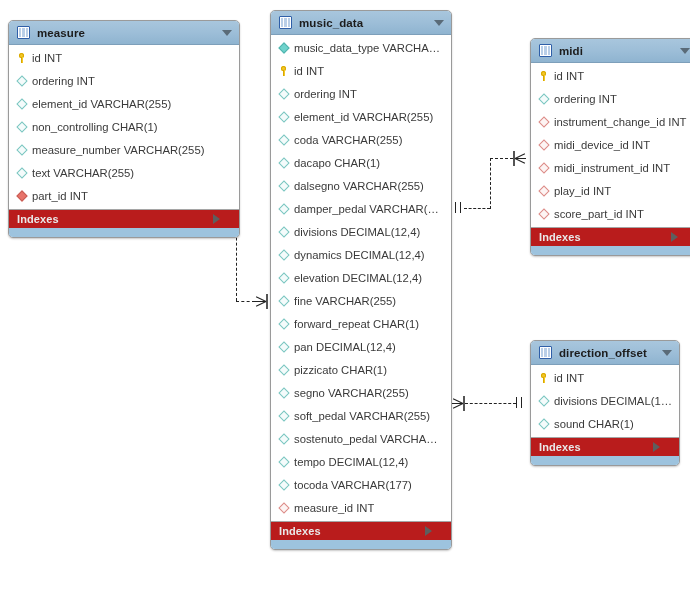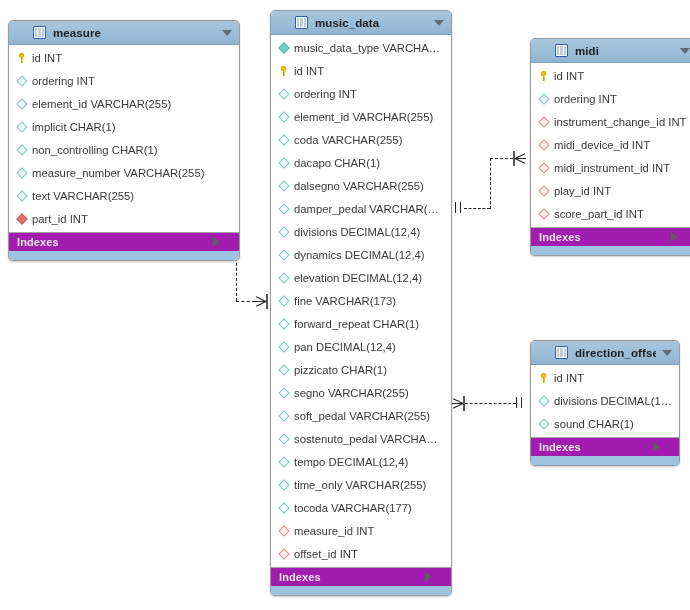--- a/index.html
+++ b/index.html
@@ -33,21 +33,21 @@
     z-index: 5;
   }
 
   .tbl-header {
     height: 24px;
     box-sizing: border-box;
     background: linear-gradient(to bottom, #a8c6dd 0%, #9dbed8 50%, #8fb4d0 100%);
     border-bottom: 1px solid #7d9fba;
     display: flex;
     align-items: center;
-    padding: 0 7px 0 24px;
+    padding: 0 7px 0 8px;
     position: relative;
   }
 
   .tbl-icon {
     width: 13px;
     height: 13px;
     box-sizing: border-box;
     border: 1.4px solid #2f5fa8;
     border-radius: 1px;
     background: #ffffff;
@@ -171,21 +171,21 @@
     position: absolute;
     left: 4.6px; top: 4.5px;
     width: 1.9px; height: 6px;
     background: #f4c727;
     border-left: 0.6px solid #d8a800;
   }
 
   
   .tbl-footer {
     height: 18px;
-    background: #a21caf;
+    background: #b91c1c;
     border-top: 1px solid #a5a5a5;
     display: flex;
     align-items: center;
     padding: 0 19px 0 8px;
   }
   .footer-label {
     font-size: 11px;
     font-weight: bold;
     color: #e9e9e9;
     flex: 1 1 auto;
@@ -325,24 +325,20 @@
         <div class="col-row">
           <span class="ic ic-diamond"></span>
           <span class="col-text">ordering INT</span>
         </div>
         <div class="col-row">
           <span class="ic ic-diamond"></span>
           <span class="col-text">element_id VARCHAR(255)</span>
         </div>
         <div class="col-row">
           <span class="ic ic-diamond"></span>
-          <span class="col-text">implicit CHAR(1)</span>
-        </div>
-        <div class="col-row">
-          <span class="ic ic-diamond"></span>
           <span class="col-text">non_controlling CHAR(1)</span>
         </div>
         <div class="col-row">
           <span class="ic ic-diamond"></span>
           <span class="col-text">measure_number VARCHAR(255)</span>
         </div>
         <div class="col-row">
           <span class="ic ic-diamond"></span>
           <span class="col-text">text VARCHAR(255)</span>
         </div>
@@ -407,21 +403,21 @@
         <div class="col-row">
           <span class="ic ic-diamond"></span>
           <span class="col-text">dynamics DECIMAL(12,4)</span>
         </div>
         <div class="col-row">
           <span class="ic ic-diamond"></span>
           <span class="col-text">elevation DECIMAL(12,4)</span>
         </div>
         <div class="col-row">
           <span class="ic ic-diamond"></span>
-          <span class="col-text">fine VARCHAR(173)</span>
+          <span class="col-text">fine VARCHAR(255)</span>
         </div>
         <div class="col-row">
           <span class="ic ic-diamond"></span>
           <span class="col-text">forward_repeat CHAR(1)</span>
         </div>
         <div class="col-row">
           <span class="ic ic-diamond"></span>
           <span class="col-text">pan DECIMAL(12,4)</span>
         </div>
         <div class="col-row">
@@ -436,36 +432,28 @@
           <span class="ic ic-diamond"></span>
           <span class="col-text">soft_pedal VARCHAR(255)</span>
         </div>
         <div class="col-row">
           <span class="ic ic-diamond"></span>
           <span class="col-text">sostenuto_pedal VARCHAR(2...</span>
         </div>
         <div class="col-row">
           <span class="ic ic-diamond"></span>
           <span class="col-text">tempo DECIMAL(12,4)</span>
-        </div>
-        <div class="col-row">
-          <span class="ic ic-diamond"></span>
-          <span class="col-text">time_only VARCHAR(255)</span>
         </div>
         <div class="col-row">
           <span class="ic ic-diamond"></span>
           <span class="col-text">tocoda VARCHAR(177)</span>
         </div>
         <div class="col-row">
           <span class="ic ic-diamond-red"></span>
           <span class="col-text">measure_id INT</span>
-        </div>
-        <div class="col-row">
-          <span class="ic ic-diamond-red"></span>
-          <span class="col-text">offset_id INT</span>
         </div>
       </div>
       <div class="tbl-footer">
         <span class="footer-label">Indexes</span>
         <span class="footer-caret"></span>
       </div>
       <div class="tbl-strip"></div>
     </div>
     <div class="table-box" style="left: 530px; top: 38px; width: 168px;">
       <div class="tbl-header">

